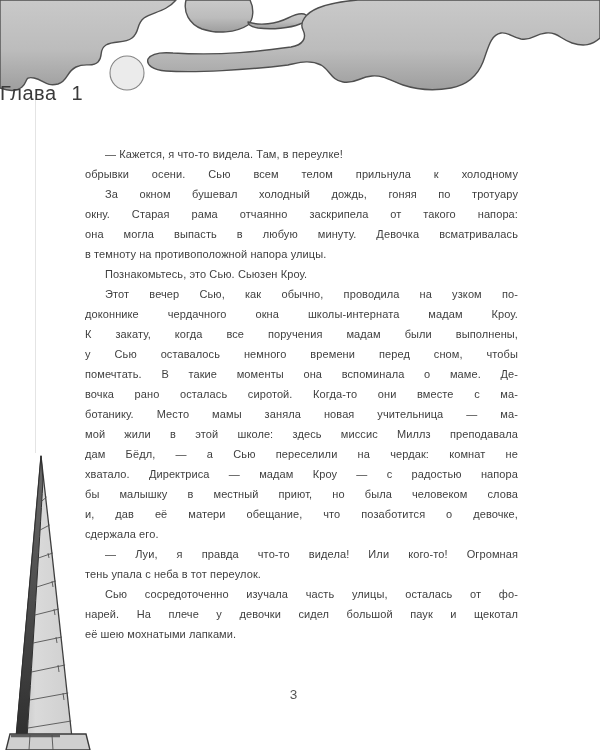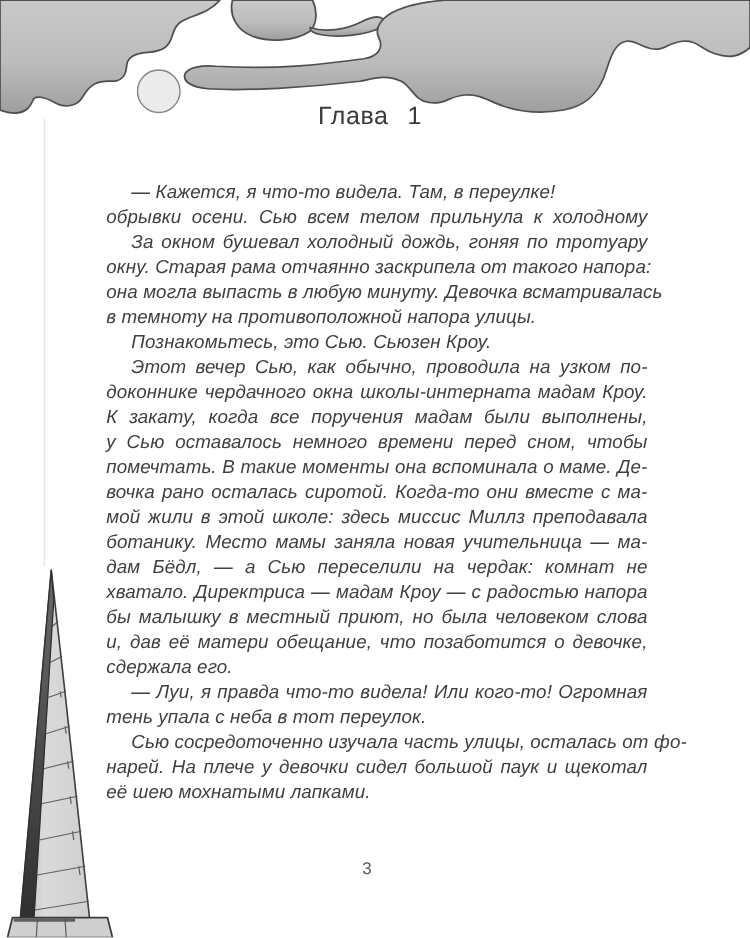--- a/index.html
+++ b/index.html
@@ -11,28 +11,28 @@
   .page{position:absolute;inset:0;}
 
   
   .clouds{position:absolute;top:0;left:0;width:600px;height:125px;z-index:1;}
   .cloud-shape{fill:url(#cloudGrad);stroke:var(--cloud-outline,#4f4f4f);stroke-width:1.4;stroke-linejoin:round;}
   .moon{fill:var(--moon-fill,#ebebeb);stroke:#858585;stroke-width:1.1;}
 
   
   .chapter{
     position:absolute;top:82px;left:0;width:592px;z-index:2;
-    text-align:center;font-size:20px;color:#3a3a3a;
+    text-align:left;font-size:20px;color:#3a3a3a;
     letter-spacing:0.5px;word-spacing:9px;
   }
 
   
   .text-block{
     position:absolute;left:85px;top:144px;width:433px;z-index:2;
-    font-size:15px;color:var(--text,#3f3f3f);letter-spacing:0.1px;font-style:italic;
+    font-size:11px;color:var(--text,#3f3f3f);letter-spacing:0.1px;
   }
   .line{
     height:20px;line-height:20px;white-space:nowrap;
     text-align:justify;text-align-last:justify;overflow:visible;
   }
   .line.last{text-align-last:left;}
   .line.first{text-indent:20px;}
 
   
   .page-number{
@@ -100,22 +100,22 @@
       <div class="line">окну. Старая рама отчаянно заскрипела от такого напора:</div>
       <div class="line">она могла выпасть в любую минуту. Девочка всматривалась</div>
       <div class="line last">в темноту на противоположной напора улицы.</div>
       <div class="line first last">Познакомьтесь, это Сью. Сьюзен Кроу.</div>
       <div class="line first">Этот вечер Сью, как обычно, проводила на узком по-</div>
       <div class="line">доконнике чердачного окна школы-интерната мадам Кроу.</div>
       <div class="line">К закату, когда все поручения мадам были выполнены,</div>
       <div class="line">у Сью оставалось немного времени перед сном, чтобы</div>
       <div class="line">помечтать. В такие моменты она вспоминала о маме. Де-</div>
       <div class="line">вочка рано осталась сиротой. Когда-то они вместе с ма-</div>
+      <div class="line">ботанику. Место мамы заняла новая учительница — ма-</div>
       <div class="line">мой жили в этой школе: здесь миссис Миллз преподавала</div>
-      <div class="line">ботанику. Место мамы заняла новая учительница — ма-</div>
       <div class="line">дам Бёдл, — а Сью переселили на чердак: комнат не</div>
       <div class="line">хватало. Директриса — мадам Кроу — с радостью напора</div>
       <div class="line">бы малышку в местный приют, но была человеком слова</div>
       <div class="line">и, дав её матери обещание, что позаботится о девочке,</div>
       <div class="line last">сдержала его.</div>
       <div class="line first">— Луи, я правда что-то видела! Или кого-то! Огромная</div>
       <div class="line last">тень упала с неба в тот переулок.</div>
       <div class="line first">Сью сосредоточенно изучала часть улицы, осталась от фо-</div>
       <div class="line">нарей. На плече у девочки сидел большой паук и щекотал</div>
       <div class="line last">её шею мохнатыми лапками.</div>

